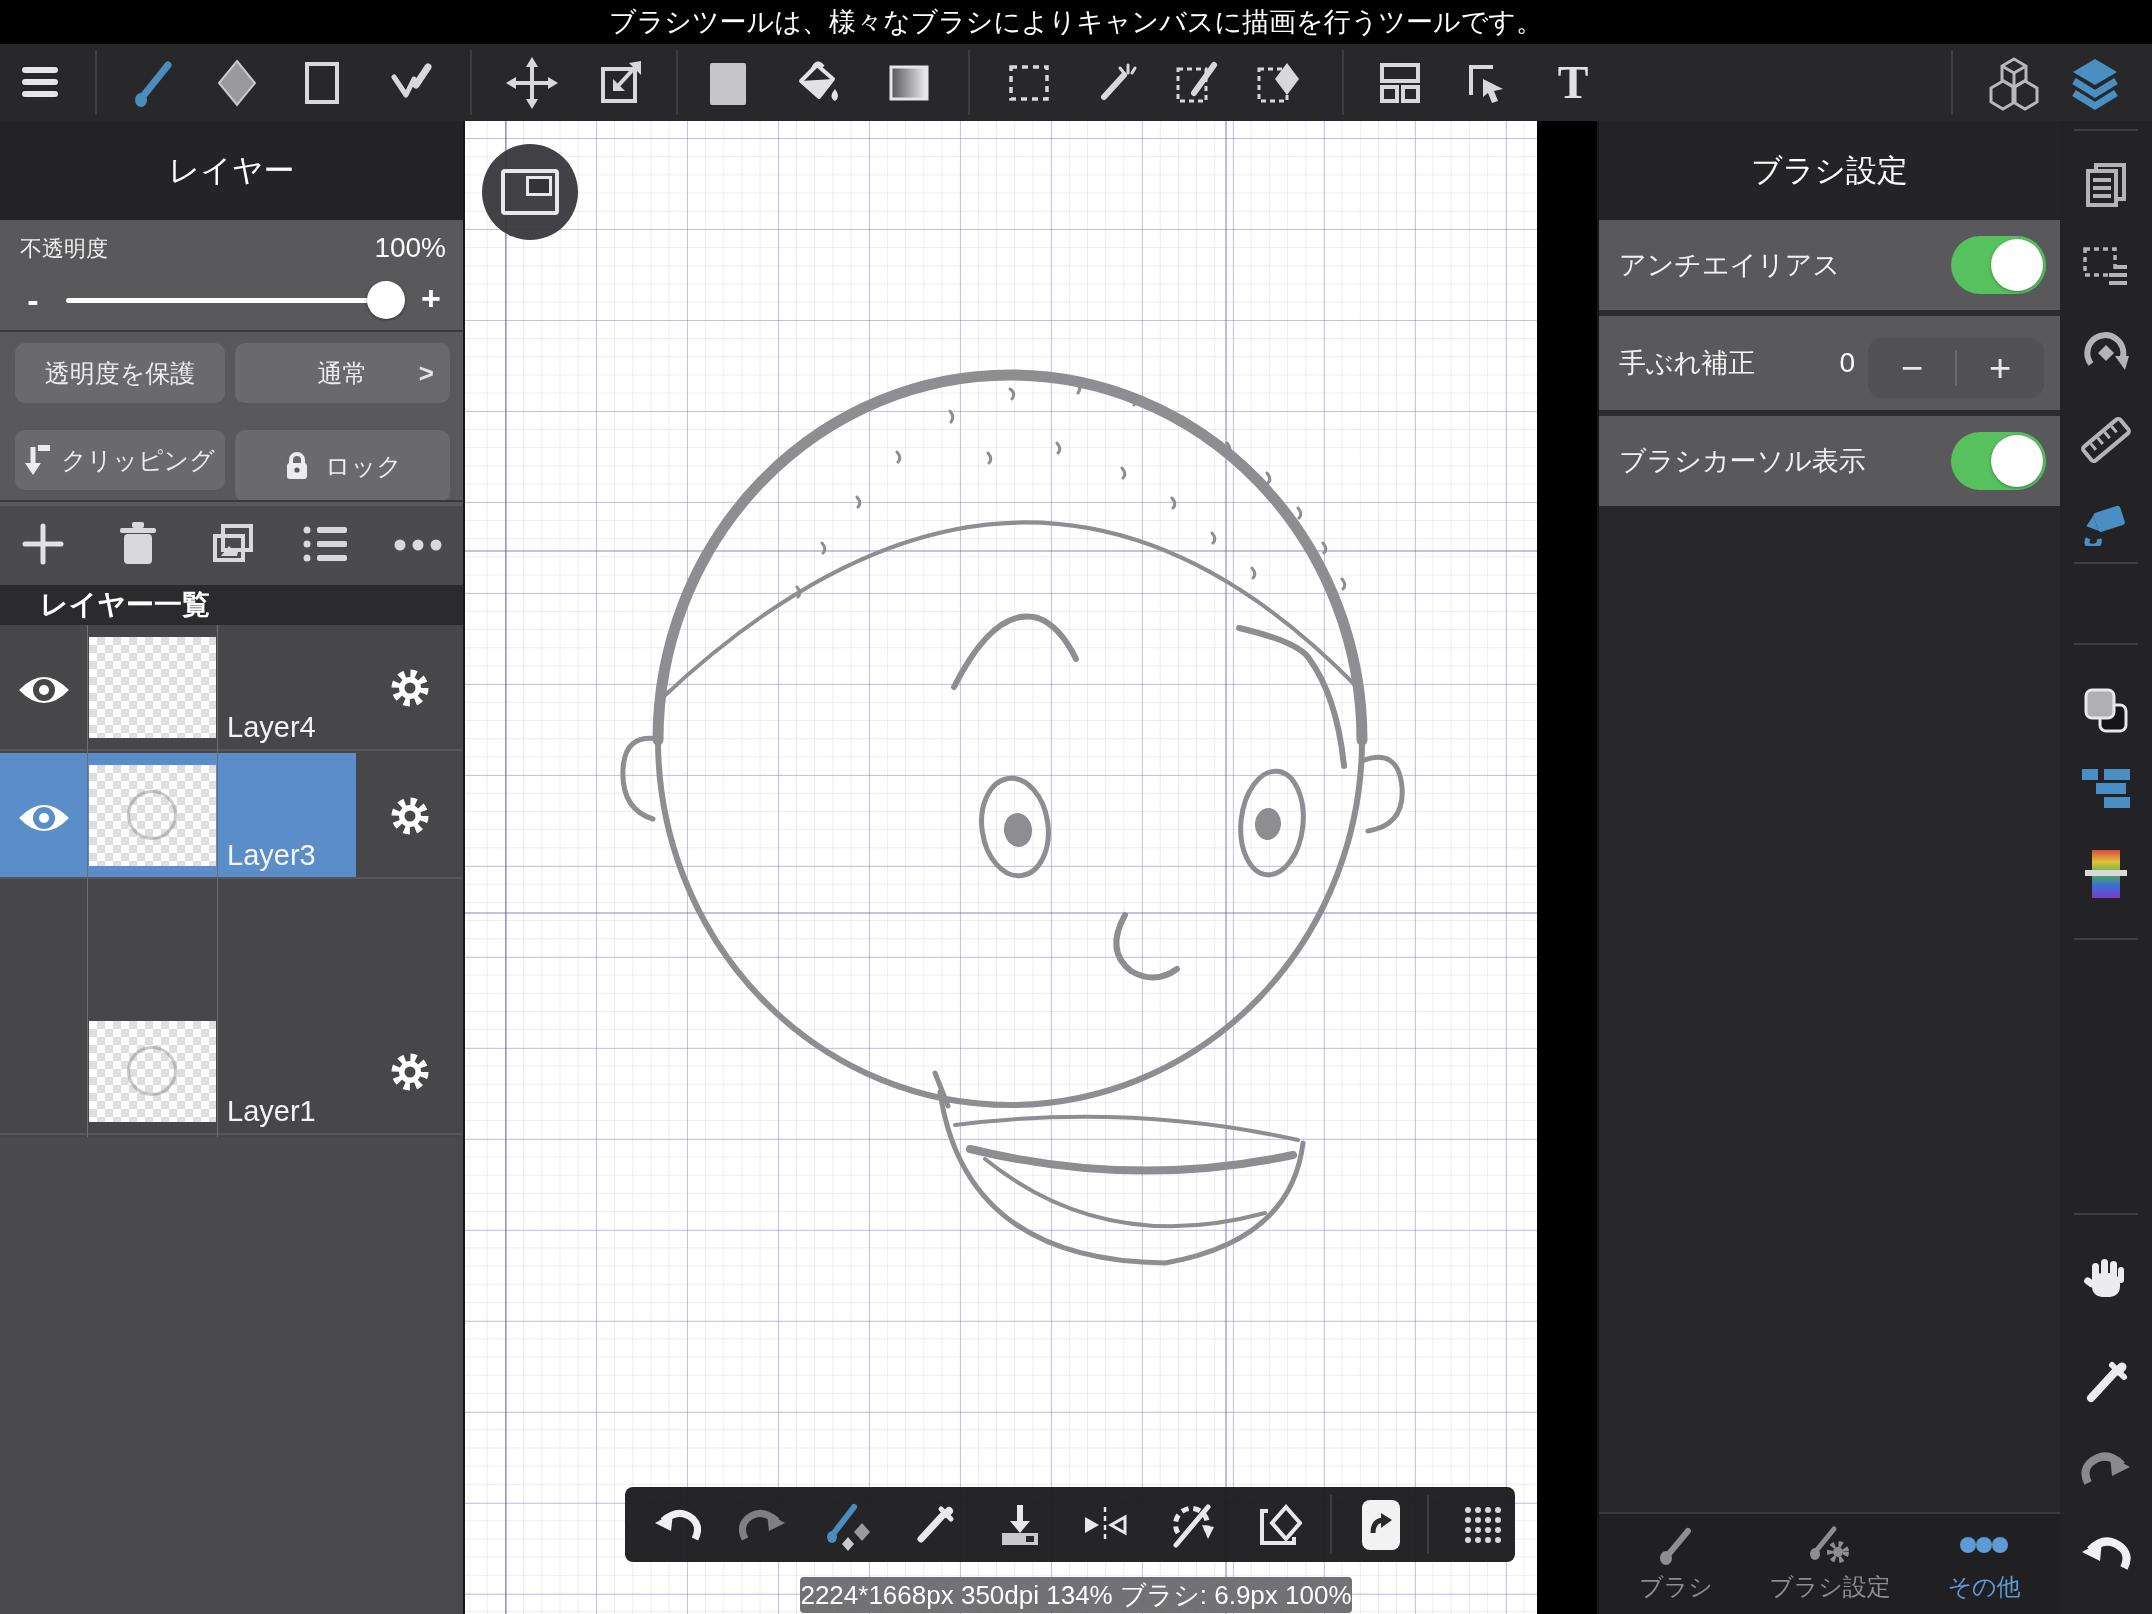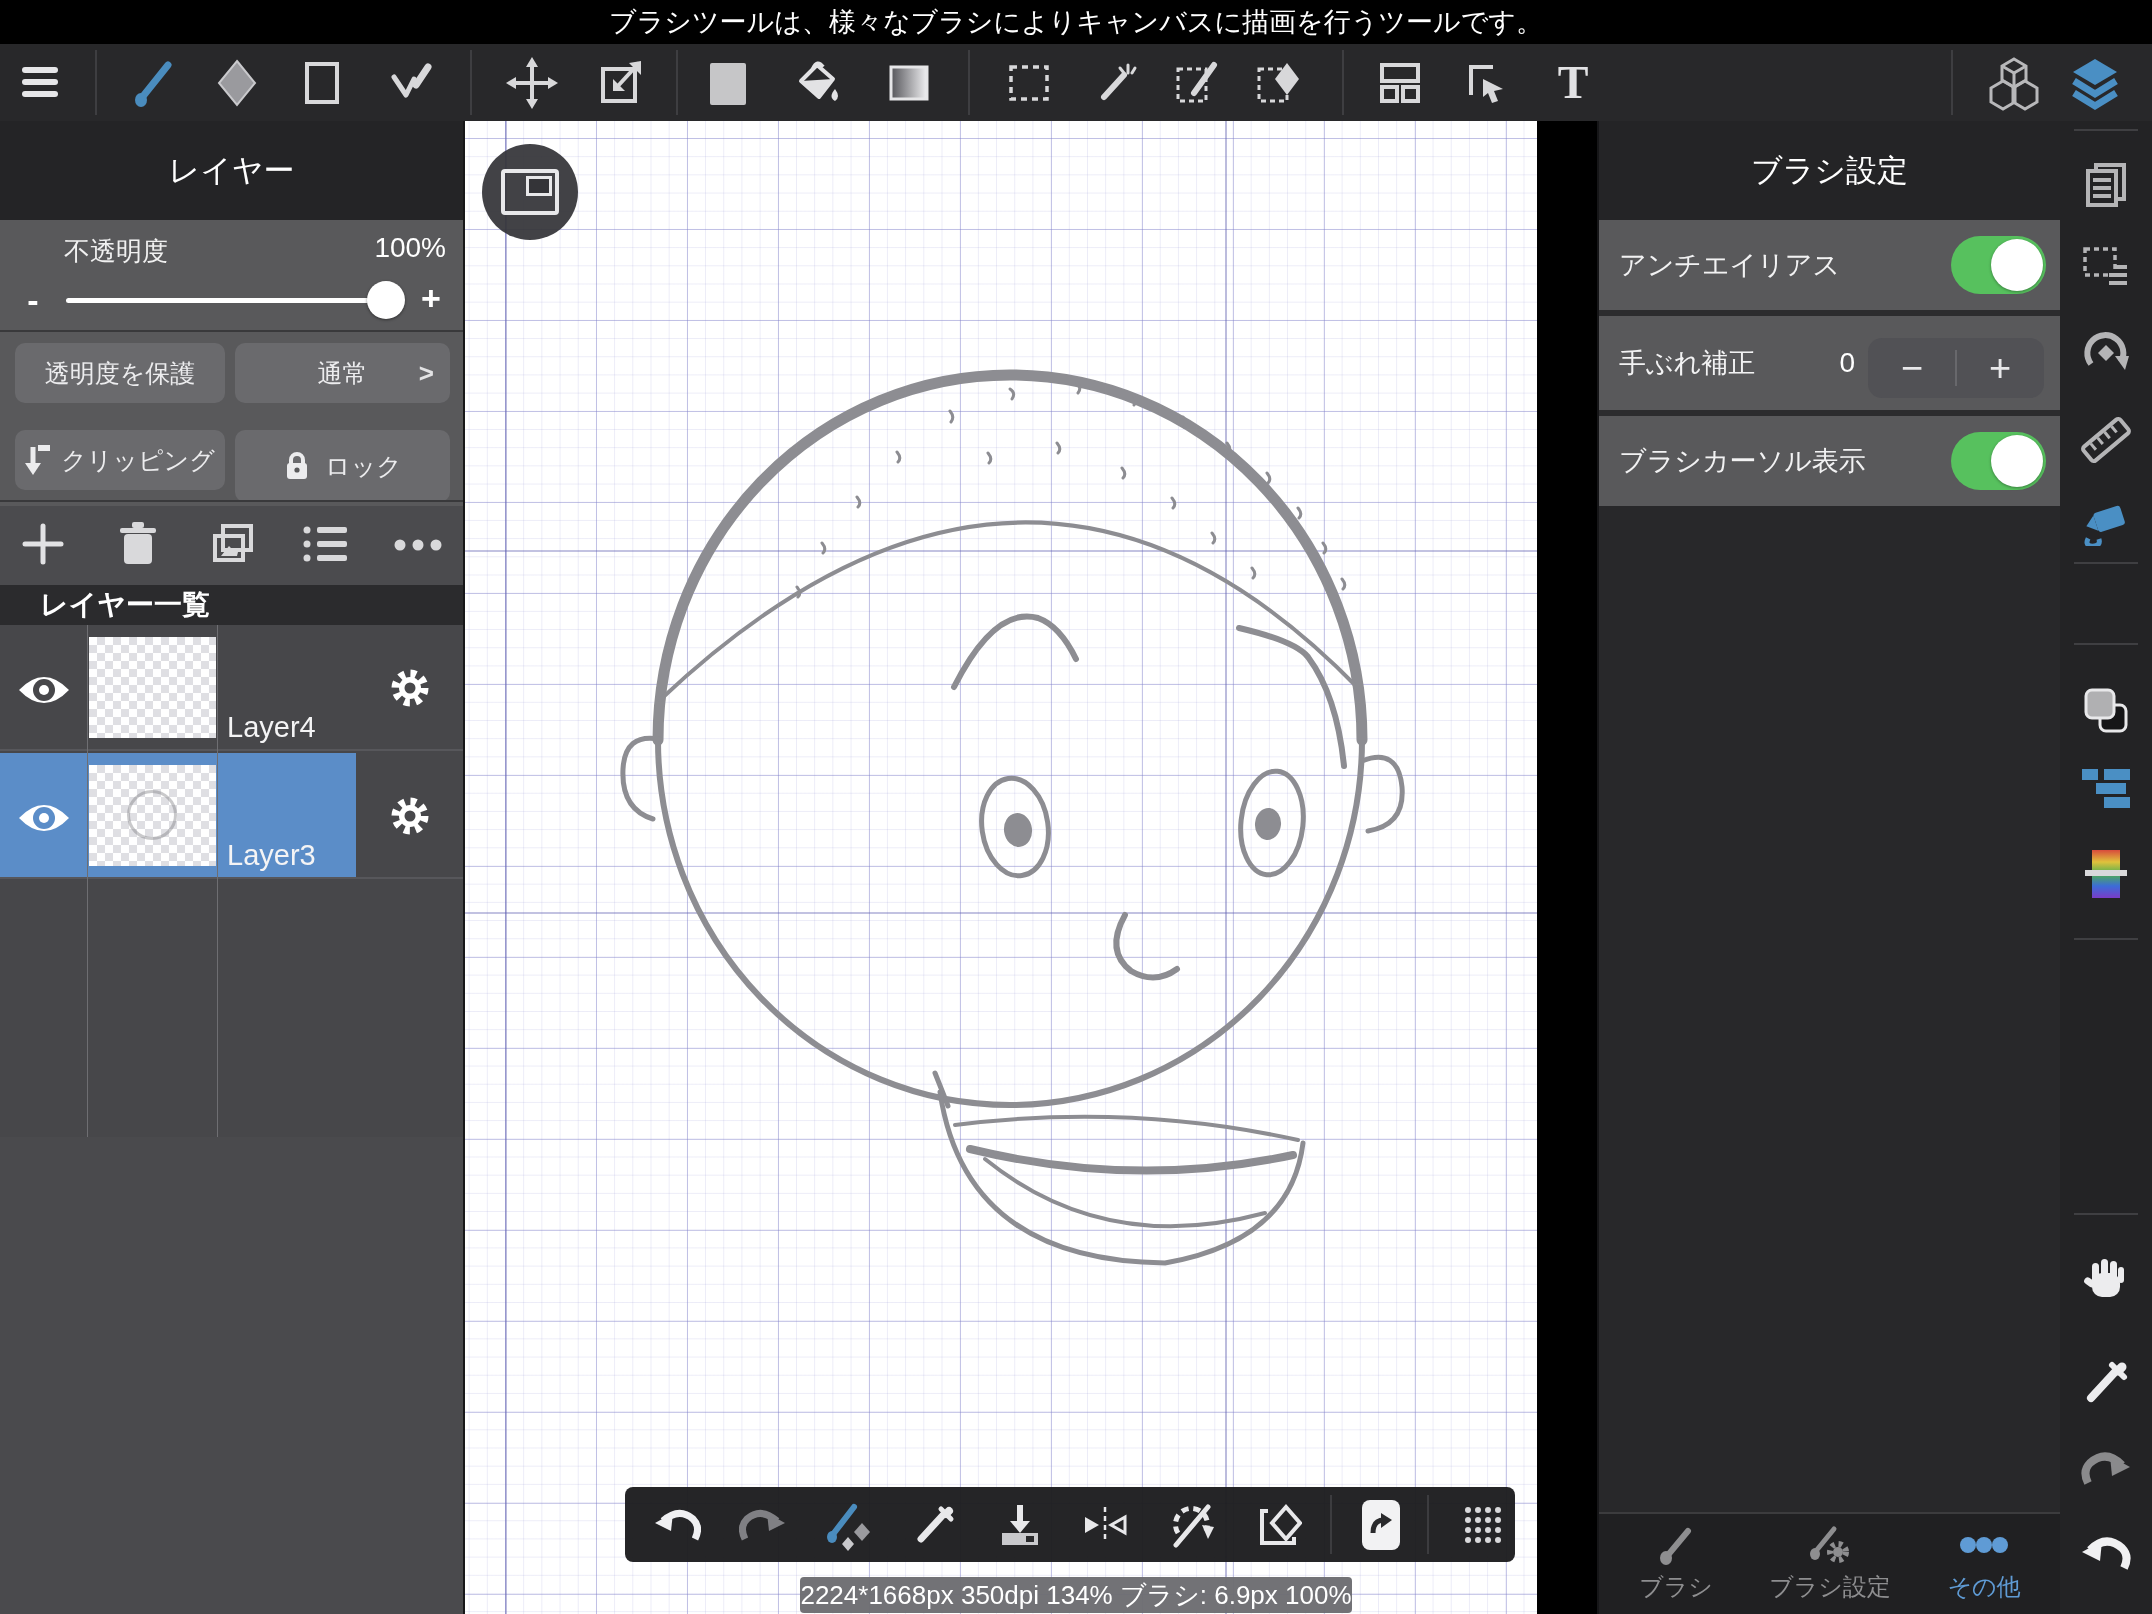--- a/index.html
+++ b/index.html
@@ -14,21 +14,21 @@
   
   .toolbar{left:0;top:44px;width:2152px;height:77px;background:#28282a;}
   .tb-ic{position:absolute;top:0;height:77px;width:72px;display:flex;align-items:center;justify-content:center;transform:translateX(-50%);}
   .tb-div{position:absolute;top:6px;height:65px;width:2px;background:#3e3e41;}
   .ticon{font-family:"Liberation Serif","DejaVu Serif",serif;font-size:46px;color:#e2e2e4;font-weight:600;line-height:1;}
 
   
   .lpanel{left:0;top:121px;width:465px;height:1493px;background:#59595b;border-right:2px solid #161618;}
   .p-header{left:0;top:0;width:100%;height:99px;background:#242426;color:#fff;display:flex;align-items:center;justify-content:center;font-size:31px;}
   .sect-div{left:0;width:100%;height:2px;background:#39393b;}
-  .op-label{left:20px;top:113px;font-size:26px;color:#f0f0f0;margin-left:44px;}
+  .op-label{left:20px;top:113px;font-size:22px;color:#f0f0f0;}
   .op-value{right:17px;top:111px;font-size:28px;color:#fff;}
   .sl-minus{left:20px;top:160px;width:26px;text-align:center;font-size:34px;color:#fff;font-weight:bold;}
   .sl-plus{left:416px;top:158px;width:30px;text-align:center;font-size:34px;color:#fff;font-weight:bold;}
   .sl-track{left:66px;top:177px;width:336px;height:5px;background:#fff;border-radius:3px;}
   .sl-knob{left:367px;top:160px;width:38px;height:38px;border-radius:50%;background:#fff;box-shadow:0 1px 3px rgba(0,0,0,.45);}
   .pbtn{background:#6a6a6d;border-radius:10px;color:#ececee;font-size:25px;display:flex;align-items:center;justify-content:center;}
   .chev{position:absolute;right:16px;top:50%;transform:translateY(-50%);font-size:26px;font-weight:bold;color:#e2e2e4;}
   .ltool{position:absolute;top:385px;left:0;width:100%;height:79px;background:#4b4b4e;}
   .ltool .ic{position:absolute;top:50%;transform:translate(-50%,-50%);}
   .list-band{left:0;top:464px;width:100%;height:40px;background:#2b2b2d;color:#fff;font-size:28px;font-weight:600;display:flex;align-items:center;padding-left:40px;}
@@ -363,20 +363,32 @@
         <span class="lname">Layer3</span>
         <span class="gear-wrap">
           <svg width="46" height="46">
               <circle cx="23" cy="23" r="14" fill="none" stroke="#fff" stroke-width="9" stroke-dasharray="5.5 5.5"></circle>
               <circle cx="23" cy="23" r="11" fill="#fff"></circle>
               <circle cx="23" cy="23" r="5.5" fill="#47474a"></circle>
             </svg></span>
       </div>
 
 
+      <div class="lrow" style="top:384px">
+        <div class="thumb">
+            <div class="hint"></div>
+          </div>
+        <span class="lname">Layer1</span>
+        <span class="gear-wrap">
+          <svg width="46" height="46">
+              <circle cx="23" cy="23" r="14" fill="none" stroke="#fff" stroke-width="9" stroke-dasharray="5.5 5.5"></circle>
+              <circle cx="23" cy="23" r="11" fill="#fff"></circle>
+              <circle cx="23" cy="23" r="5.5" fill="#47474a"></circle>
+            </svg></span>
+      </div>
     </div>
     <div class="colguide" style="left:87px"></div>
     <div class="colguide" style="left:217px"></div>
     <div class="abs lbottom"></div>
   </div>
 
   <div class="abs canvas">
     <div class="acc-v" style="left:40px"></div>
     <div class="acc-v" style="left:760px"></div>
     <div class="acc-h" style="top:429px"></div>

